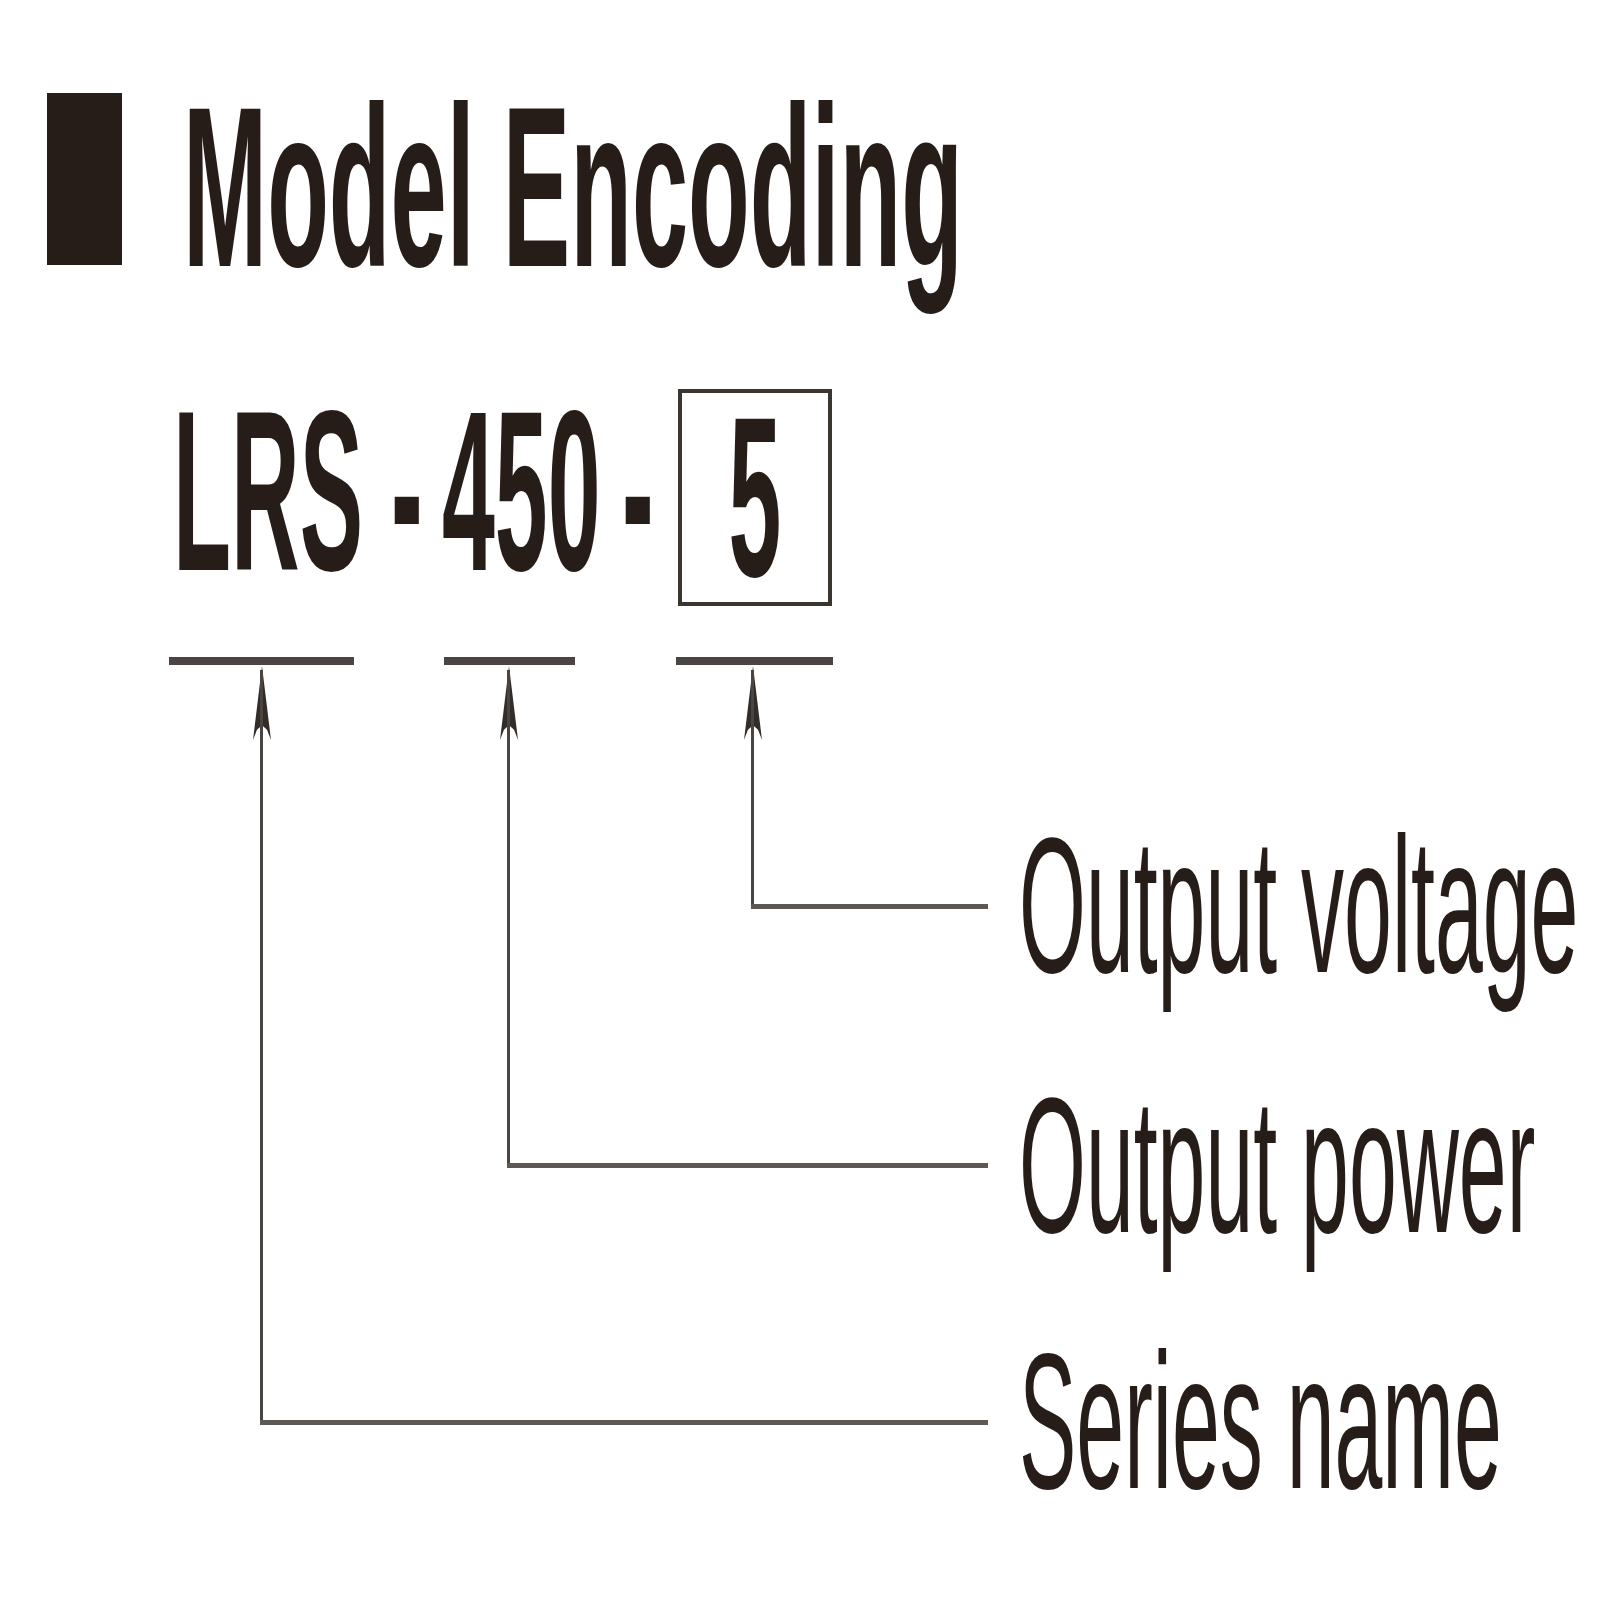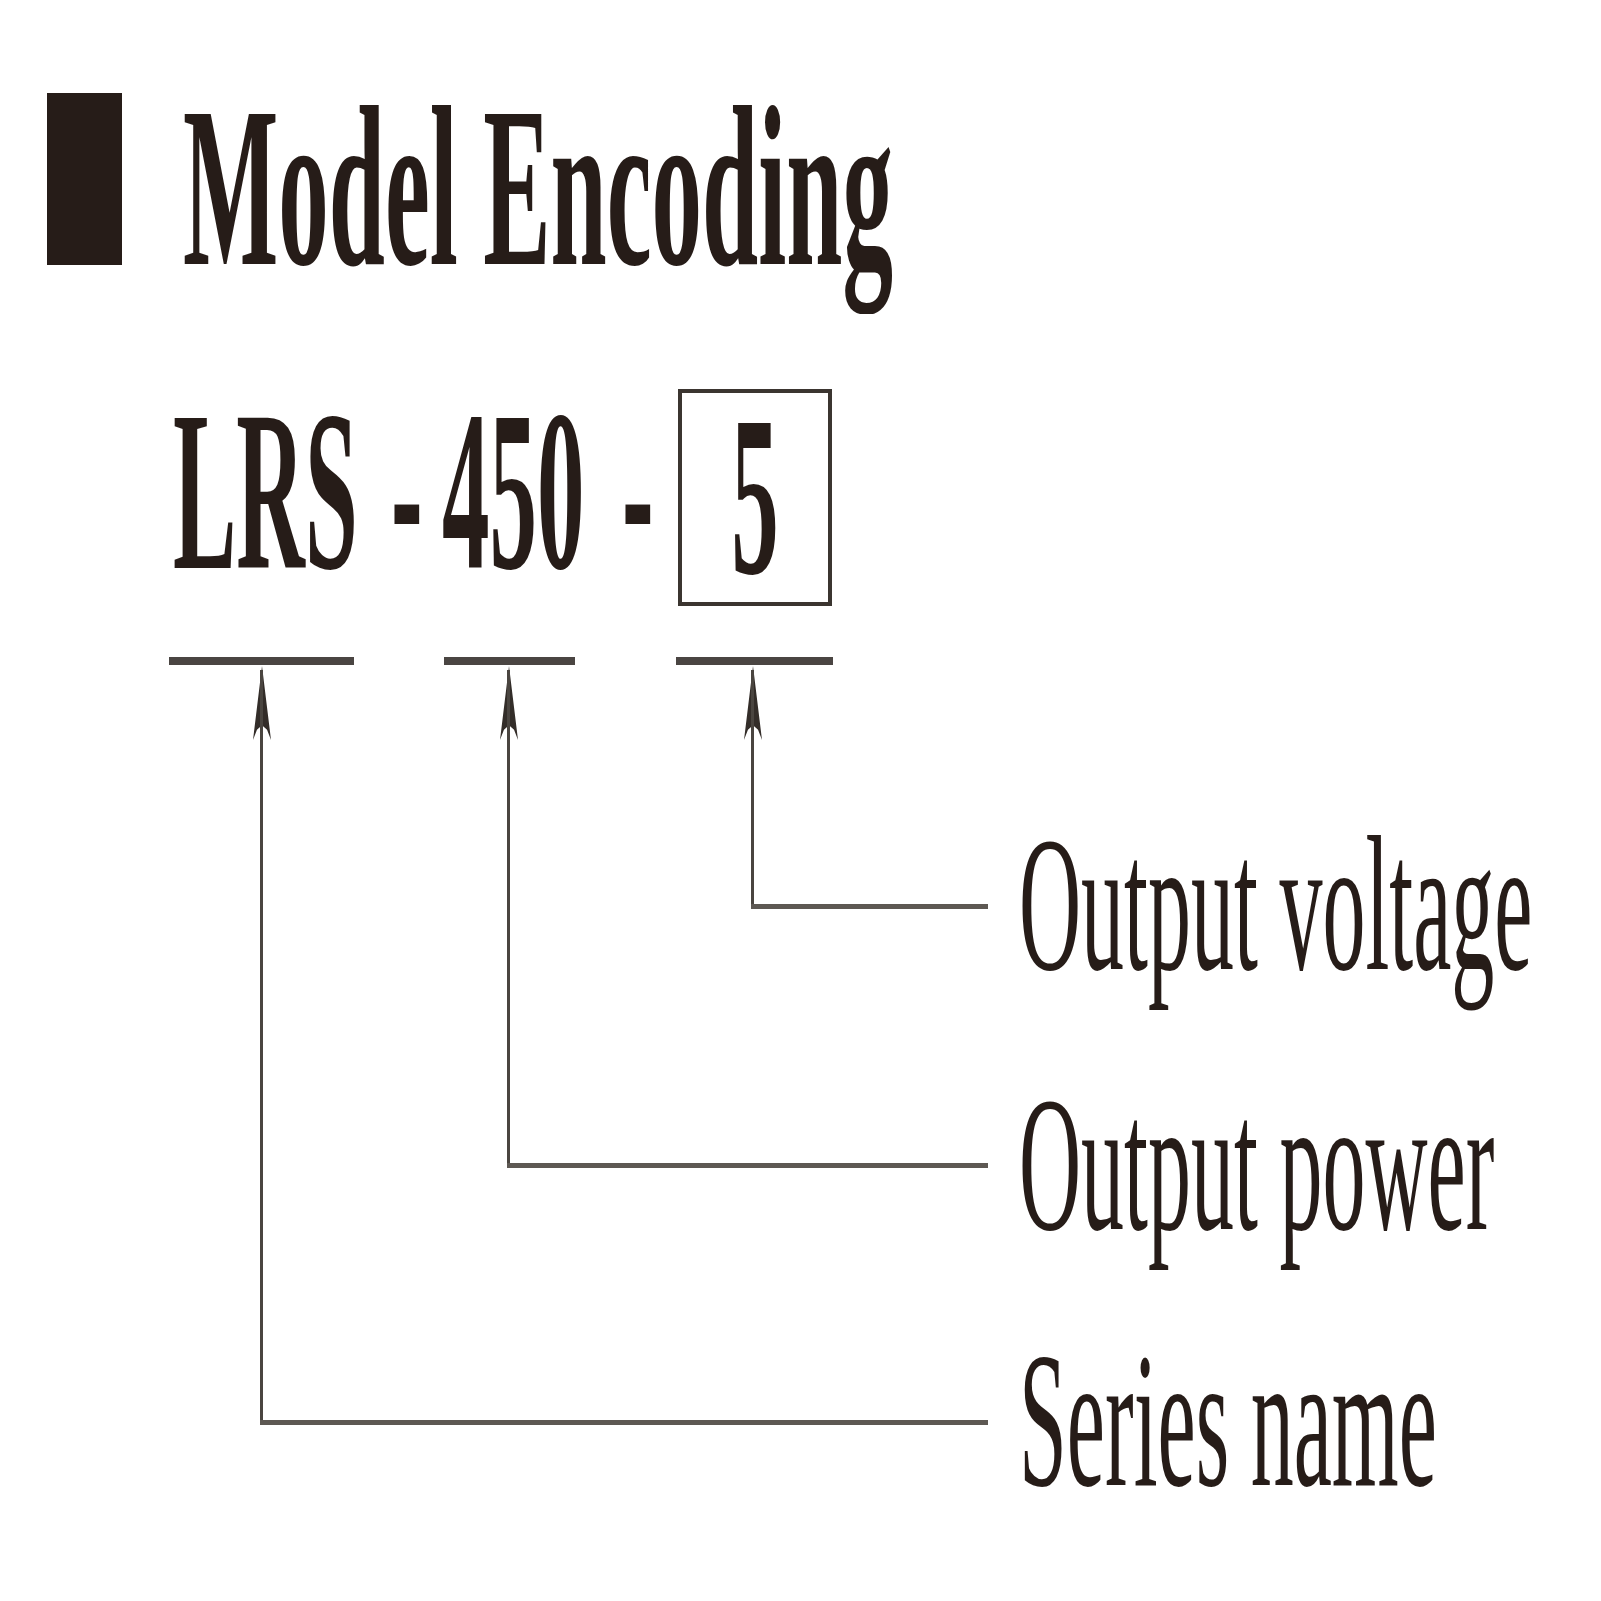--- a/index.html
+++ b/index.html
@@ -6,21 +6,21 @@
     margin: 0;
     padding: 0;
     background: #ffffff;
   }
   .stage {
     position: relative;
     width: 1601px;
     height: 1601px;
     background: #ffffff;
     overflow: hidden;
-    font-family: Liberation Serif, serif;
+    font-family: Liberation Sans, sans-serif;
   }
   .txt {
     position: absolute;
     color: #261c18;
     line-height: 1;
     white-space: nowrap;
     transform-origin: left top;
   }
   .title-text {
     left: 183px;

